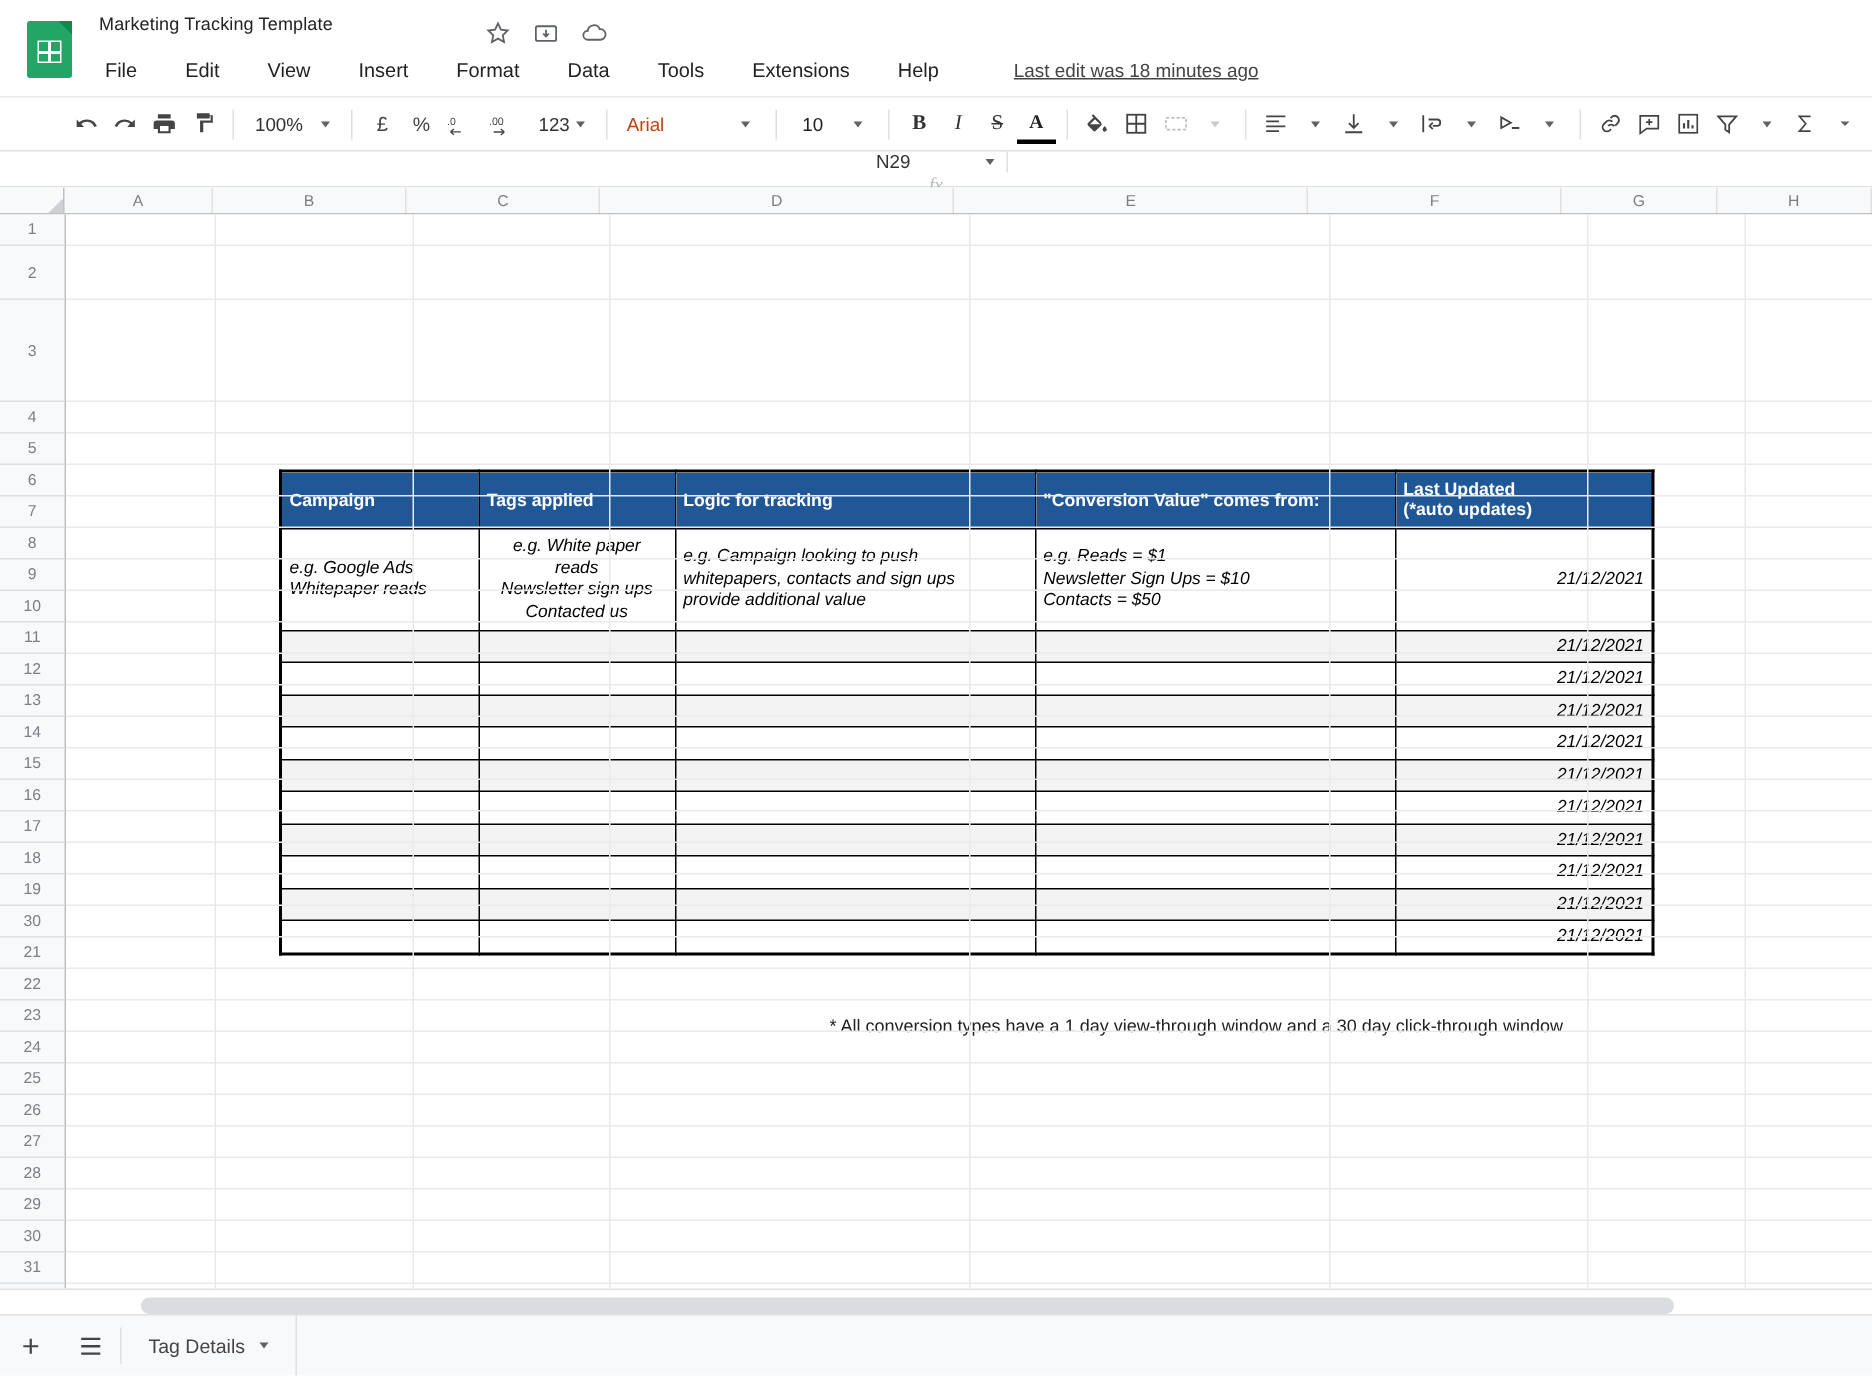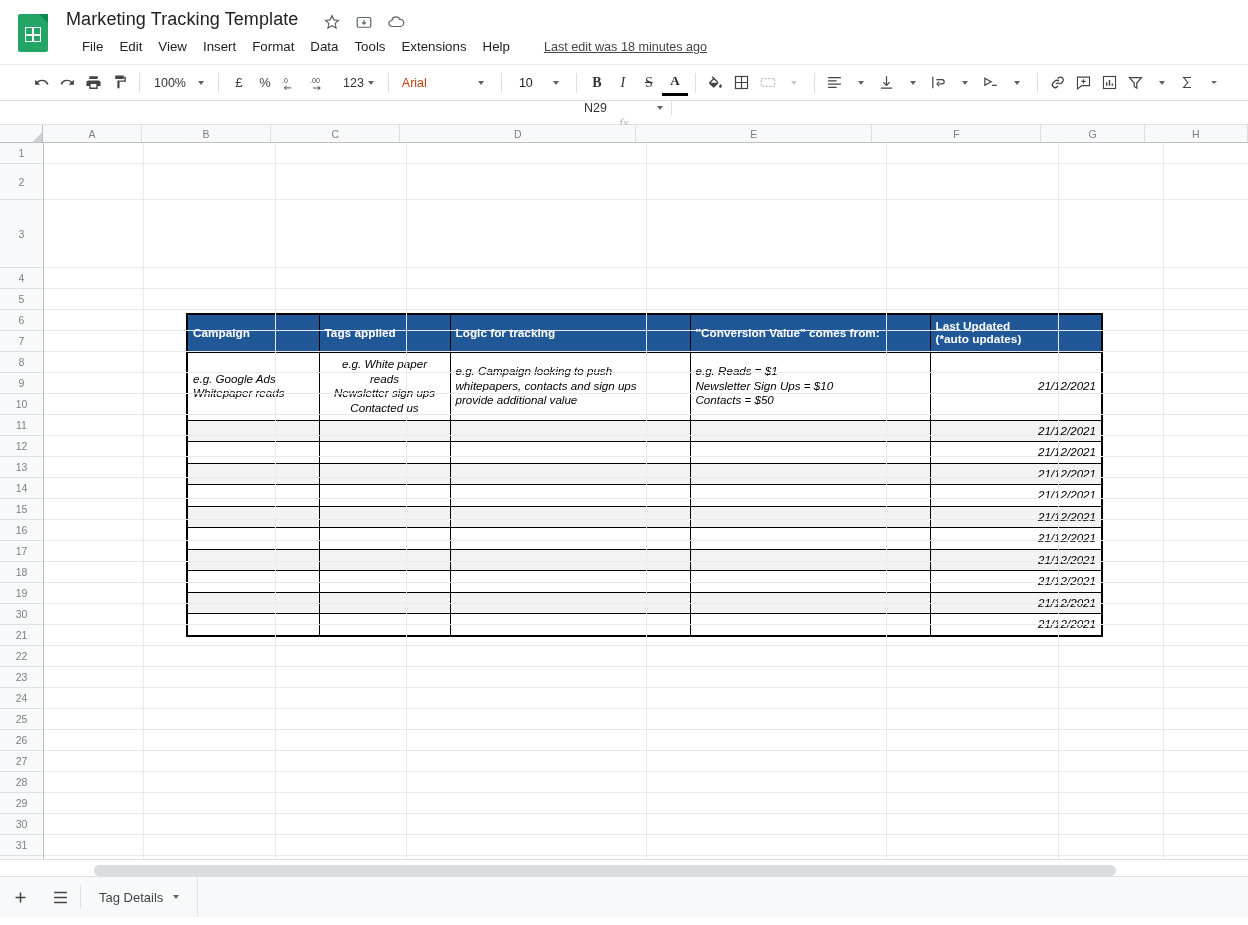--- a/index.html
+++ b/index.html
@@ -33,42 +33,42 @@
   .doc-icon .grid:before {
     content: ""; position: absolute; left: 0; top: 6px;
     width: 100%; height: 1.6px; background: #fff;
   }
   .doc-icon .grid:after {
     content: ""; position: absolute; left: 6px; top: 0;
     width: 1.6px; height: 100%; background: #fff;
   }
   .doc-title {
     position: absolute; left: 66px; top: 9px;
-    font-size: 18px; color: #222; letter-spacing: .1px;
+    font-size: 12px; color: #222; letter-spacing: .1px;
   }
   .title-icons { position: absolute; top: 13px; left: 323px; display: flex; gap: 14px; }
   .ti { width: 18px; height: 18px; color: #5f6368; display: block; }
   .menu-row {
     position: absolute; left: 66px; top: 37px;
-    display: flex; align-items: center; gap: 0px;
-    font-size: 13.3px; color: #222; margin-left: 12px;
+    display: flex; align-items: center; gap: 16px;
+    font-size: 13.3px; color: #222;
   }
   .menu-row .mi { padding: 2px 8px; border-radius: 4px; cursor: pointer; }
   .menu-row .mi:first-child { padding-left: 4px; }
   .lastedit {
     margin-left: 26px; font-size: 12.6px; color: #444;
     text-decoration: underline; cursor: pointer;
   }
 
   
   .toolbar {
     position: relative; height: 36px;
     border-top: 1px solid #e8eaed;
     display: flex; align-items: center;
-    padding-left: 28px;
+    padding-left: 44px;
     font-size: 12.5px; color: #444;
   }
   .tb { display: flex; align-items: center; justify-content: center;
         height: 26px; min-width: 26px; padding: 0 4px; color: #444;
         cursor: pointer; border-radius: 3px; }
   .tb svg { display: block; }
   .sep { width: 1px; height: 20px; background: #e0e0e0; margin: 0 7px; }
   .zoomctl { display: flex; align-items: center; gap: 12px; padding: 0 7px;
              font-size: 12.5px; color: #333; cursor: pointer; }
   .caret { width: 0; height: 0; border-left: 3.5px solid transparent;
@@ -553,20 +553,21 @@
           <tr class="blank">
             <td class="c-b"></td>
             <td class="c-c"></td>
             <td class="c-d"></td>
             <td class="c-e"></td>
             <td class="c-f">21/12/2021</td>
           </tr>
         </tbody>
     </table>
 
+    <div class="footnote">* All conversion types have a 1 day view-through window and a 30 day click-through window</div>
   <div class="gline-h" style="top: 20px;"></div>
       <div class="gline-h" style="top: 56px;"></div>
       <div class="gline-h" style="top: 124px;"></div>
       <div class="gline-h" style="top: 145px;"></div>
       <div class="gline-h" style="top: 166px;"></div>
       <div class="gline-h" style="top: 187px;"></div>
       <div class="gline-h" style="top: 208px;"></div>
       <div class="gline-h" style="top: 229px;"></div>
       <div class="gline-h" style="top: 250px;"></div>
       <div class="gline-h" style="top: 271px;"></div>

